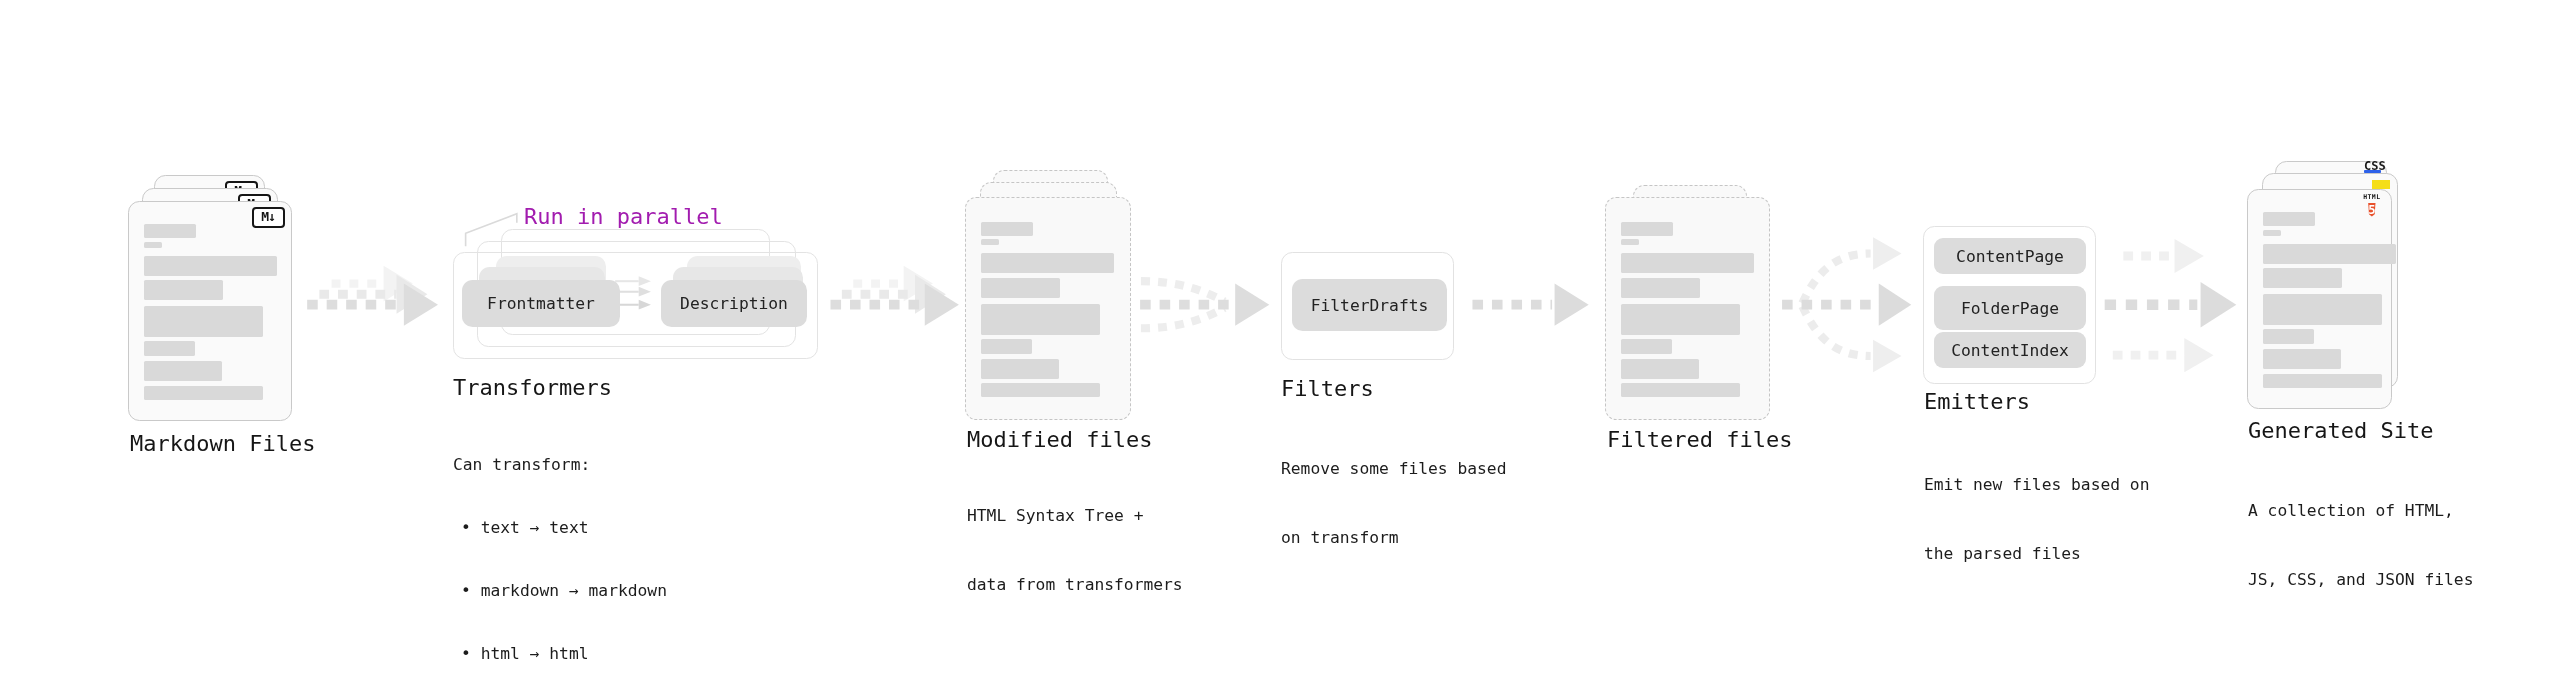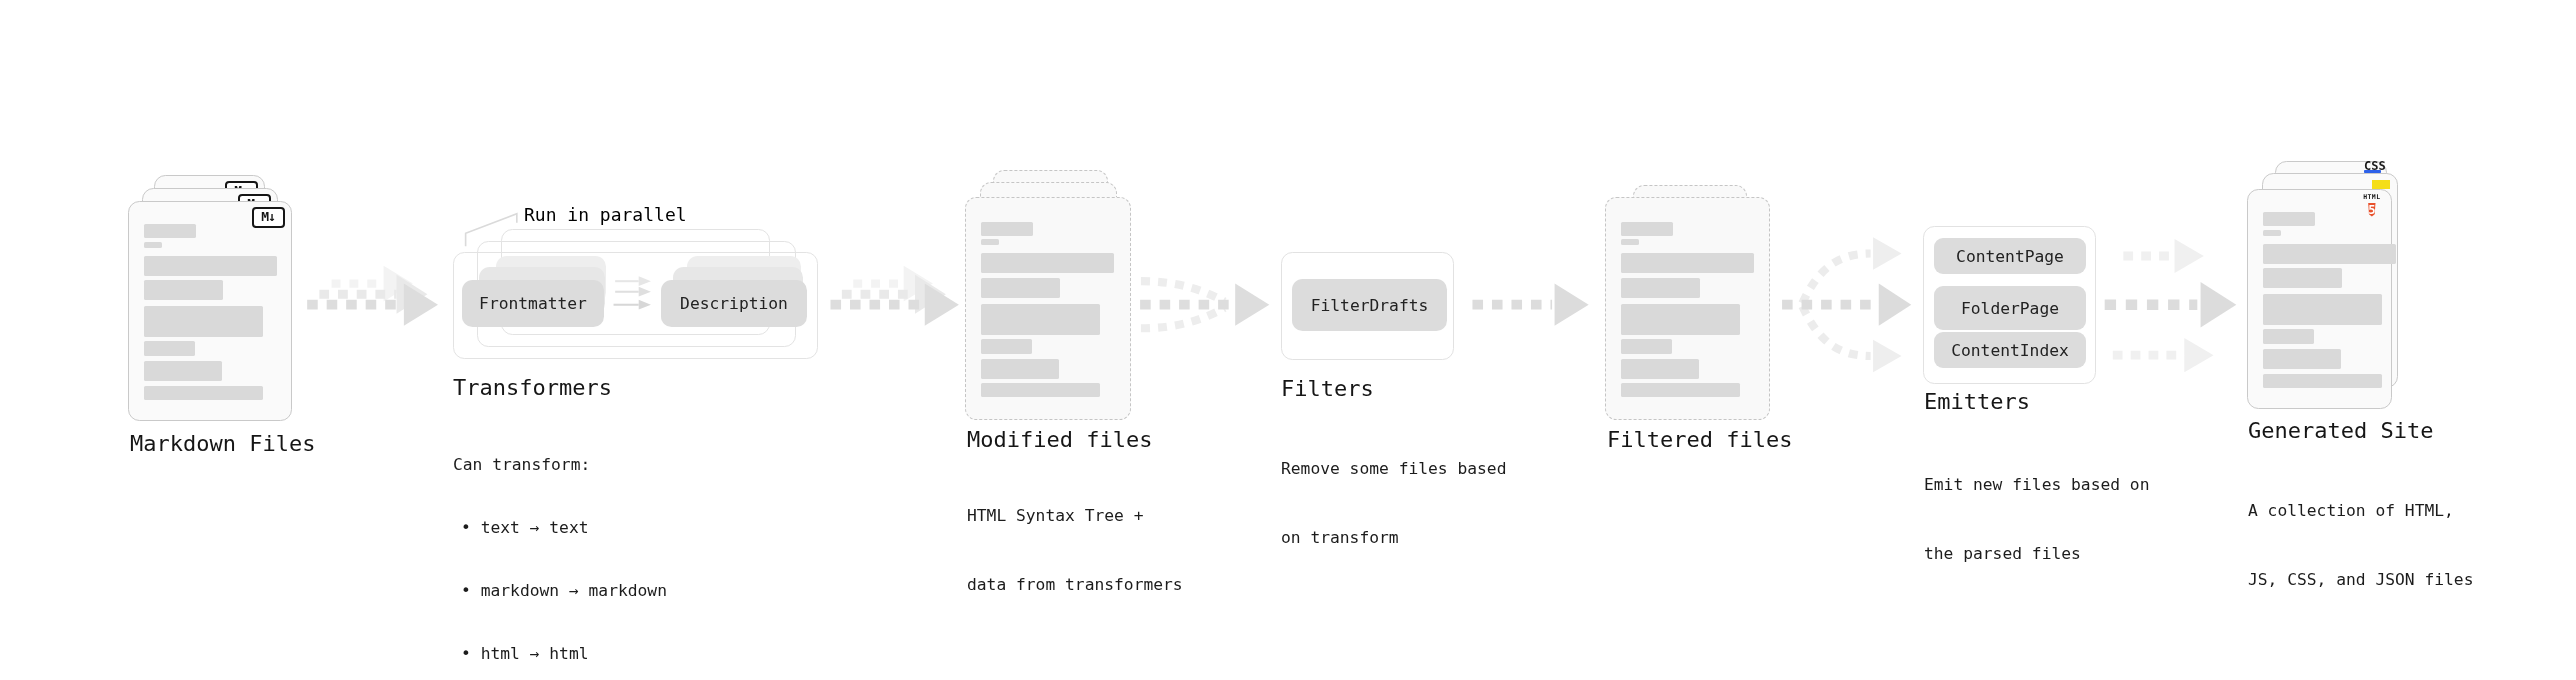--- a/index.html
+++ b/index.html
@@ -19,21 +19,21 @@
   .frame{position:absolute;box-sizing:border-box;border:1.6px solid #e3e3e3;border-radius:11.4px;background:transparent;}
   
   .panel{position:absolute;box-sizing:border-box;border:1.6px solid #e2e2e2;border-radius:11.4px;background:#ffffff;}
   .pill{position:absolute;box-sizing:border-box;background:#dcdcdc;border-radius:10.6px;
     display:flex;align-items:center;justify-content:center;font-size:16.3px;color:#222222;white-space:pre;}
   .ghost{position:absolute;border-radius:10.6px;}
   
   .section-title{position:absolute;font-size:22px;line-height:25px;color:#161616;white-space:pre;}
   .section-desc{position:absolute;font-size:16.3px;line-height:23px;color:#1c1c1c;white-space:pre;}
   .bullets{position:absolute;font-size:16.3px;line-height:21px;color:#1c1c1c;white-space:pre;}
-  .annotation{position:absolute;font-size:18px;color:#000000;white-space:pre;}
+  .annotation{position:absolute;font-size:22px;color:#a21caf;white-space:pre;}
   
   .css-badge{position:absolute;top:2.4px;right:4.9px;width:17px;text-align:center;}
   .css-badge .css-word{font-size:12px;font-weight:bold;color:#1a1a1a;line-height:4.9px;display:block;}
   .css-badge .css-bar{display:block;height:3.3px;margin-top:0.8px;border-radius:0.8px;background:#2d61e9;}
   .js-badge{position:absolute;top:5.7px;right:7.3px;width:18px;height:9.8px;background:#f5de19;}
   .html5-badge{position:absolute;top:4.1px;right:9px;width:20.3px;text-align:center;}
   .html5-badge .html-word{font-size:6.5px;font-weight:bold;color:#161616;line-height:6.5px;display:block;letter-spacing:0.4px;}
   .html5-badge .shield{position:relative;margin:0.8px auto 0;width:19.5px;height:22px;background:#e8512c;
     clip-path:polygon(0% 0%,100% 0%,89% 84%,50% 100%,11% 84%);
     color:#ffffff;font-size:12.2px;font-weight:bold;line-height:19.5px;text-align:center;}
@@ -129,21 +129,21 @@
 
   <div>
     <div class="annotation" style="left:524px;top:204px;">Run in parallel</div>
     <div class="frame" style="left:501px;top:229px;width:269px;height:106px;"></div>
     <div class="frame" style="left:477px;top:241px;width:319px;height:106px;"></div>
     <div class="frame" style="left:453px;top:252px;width:365px;height:107px;"></div>
     <div class="ghost" style="left:496px;top:256px;width:110px;height:47px;background:#eeeeee;"></div>
     <div class="ghost" style="left:479px;top:267px;width:126px;height:47px;background:#e7e7e7;"></div>
     <div class="ghost" style="left:687px;top:256px;width:114px;height:47px;background:#eeeeee;"></div>
     <div class="ghost" style="left:673px;top:267px;width:130px;height:47px;background:#e7e7e7;"></div>
-    <div class="pill" style="left:462px;top:280px;width:142px;height:47px;">Frontmatter</div>
+    <div class="pill" style="left:462px;top:280px;width:158px;height:47px;">Frontmatter</div>
     <div class="pill" style="left:661px;top:280px;width:146px;height:47px;">Description</div>
     <div class="section-title" style="left:453px;top:375px;">Transformers</div>
     <div class="bullets" style="left:453px;top:412px;">
       <div>Can transform:</div>
       <div style="padding-left:8.1px;">• text → text</div>
       <div style="padding-left:8.1px;">• markdown → markdown</div>
       <div style="padding-left:8.1px;">• html → html</div>
     </div>
   </div>
 

